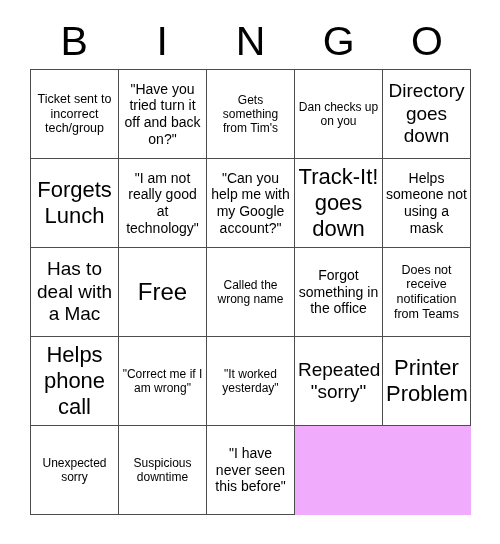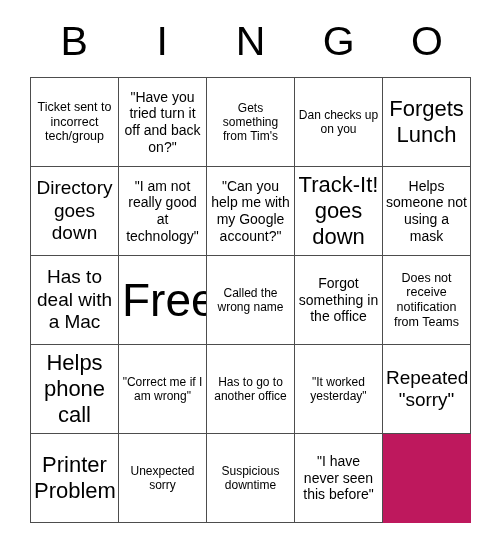--- a/index.html
+++ b/index.html
@@ -50,22 +50,21 @@
     left: 30px;
     top: 69px;
     width: 441px;
     height: 446px;
     display: grid;
     grid-template-columns: repeat(5, 1fr);
     grid-template-rows: repeat(5, 1fr);
     border-top: 1px solid #4d4d4d;
     border-left: 1px solid #4d4d4d;
     box-sizing: border-box;
-    background: #be185d;
-    margin-top: 8px;
+    background: #f0abfc;
   }
   .bingo-cell {
     border-right: 1px solid #4d4d4d;
     border-bottom: 1px solid #4d4d4d;
     box-sizing: border-box;
     display: flex;
     align-items: center;
     justify-content: center;
     text-align: center;
     padding: 2px 3px;
@@ -79,21 +78,21 @@
     word-break: normal;
     hyphens: none;
   }
 
   
   .fs-xs  { font-size: 12.5px; }
   .fs-sm  { font-size: 14px; }
   .fs-md  { font-size: 12px; }
   .fs-lg  { font-size: 19px; }
   .fs-xl  { font-size: 22px; }
-  .fs-free{ font-size: 46px; }
+  .fs-free{ font-size: 24px; }
 </style>
 </head>
 <body>
 
 <div id="bingo-card">
 
   <div id="bingo-header">
       <div class="header-letter">B</div>
       <div class="header-letter">I</div>
       <div class="header-letter">N</div>
@@ -108,24 +107,24 @@
       <div class="bingo-cell">
         <span class="cell-text fs-sm">"Have you tried turn it off and back on?"</span>
       </div>
       <div class="bingo-cell">
         <span class="cell-text fs-md">Gets something from Tim's</span>
       </div>
       <div class="bingo-cell">
         <span class="cell-text fs-md">Dan checks up on you</span>
       </div>
       <div class="bingo-cell">
-        <span class="cell-text fs-xl">Forgets Lunch</span>
+        <span class="cell-text fs-lg">Directory goes down</span>
       </div>
       <div class="bingo-cell">
-        <span class="cell-text fs-lg">Directory goes down</span>
+        <span class="cell-text fs-xl">Forgets Lunch</span>
       </div>
       <div class="bingo-cell">
         <span class="cell-text fs-sm">"I am not really good at technology"</span>
       </div>
       <div class="bingo-cell">
         <span class="cell-text fs-sm">"Can you help me with my Google account?"</span>
       </div>
       <div class="bingo-cell">
         <span class="cell-text fs-xl">Track-It! goes down</span>
       </div>
@@ -147,23 +146,20 @@
       <div class="bingo-cell">
         <span class="cell-text fs-xs">Does not receive notification from Teams</span>
       </div>
       <div class="bingo-cell">
         <span class="cell-text fs-xl">Helps phone call</span>
       </div>
       <div class="bingo-cell">
         <span class="cell-text fs-md">"Correct me if I am wrong"</span>
       </div>
       <div class="bingo-cell">
-        <span class="cell-text fs-md">Has to go to another office</span>
-      </div>
-      <div class="bingo-cell">
         <span class="cell-text fs-md">"It worked yesterday"</span>
       </div>
       <div class="bingo-cell">
         <span class="cell-text fs-lg">Repeated "sorry"</span>
       </div>
       <div class="bingo-cell">
         <span class="cell-text fs-xl">Printer Problem</span>
       </div>
       <div class="bingo-cell">
         <span class="cell-text fs-md">Unexpected sorry</span>

